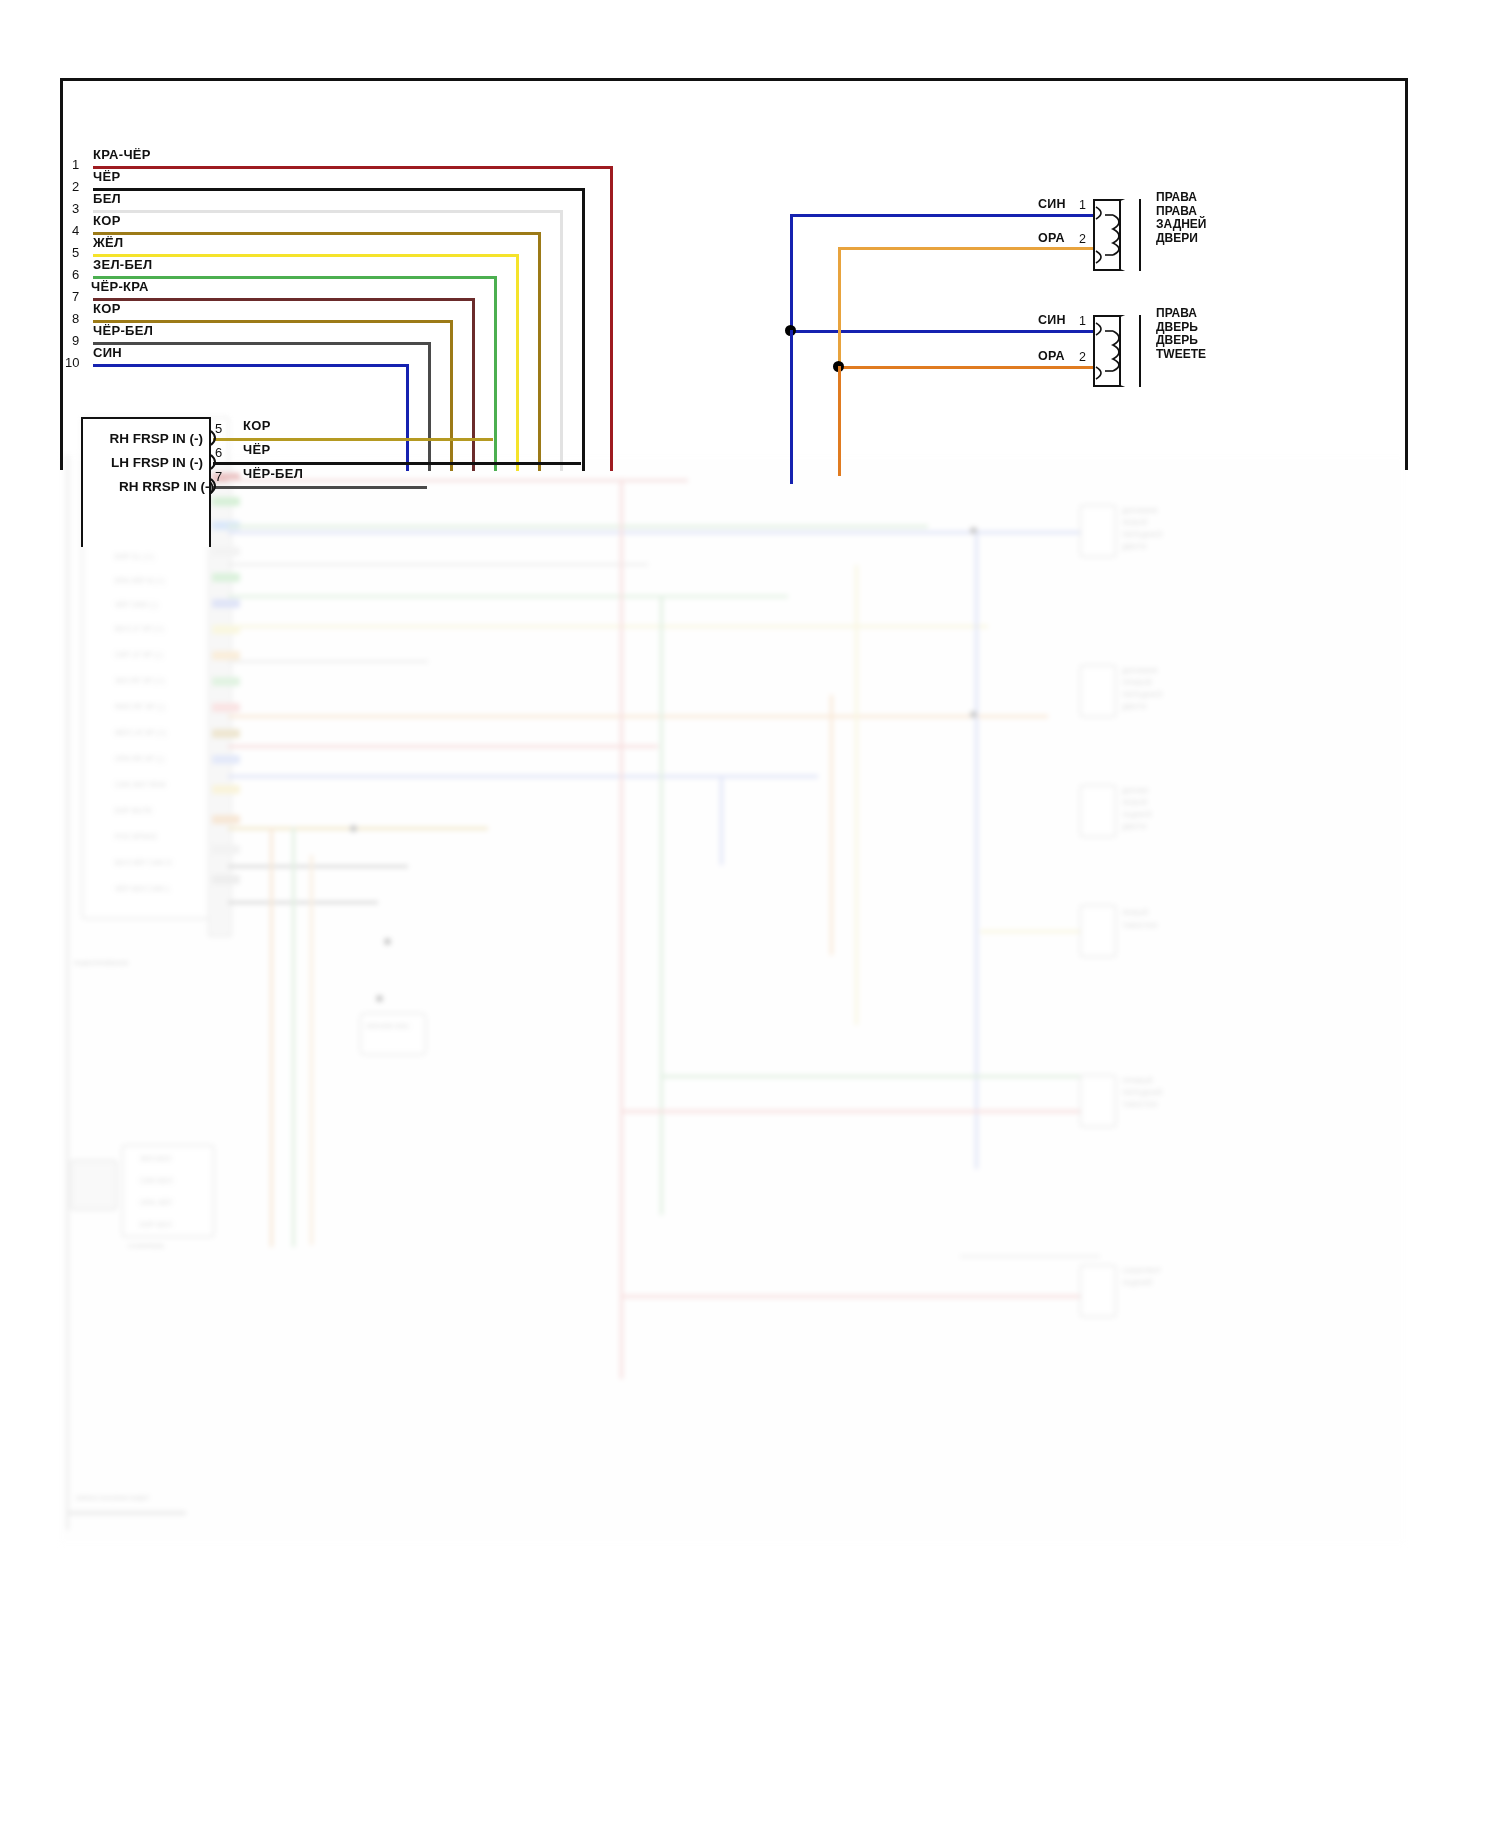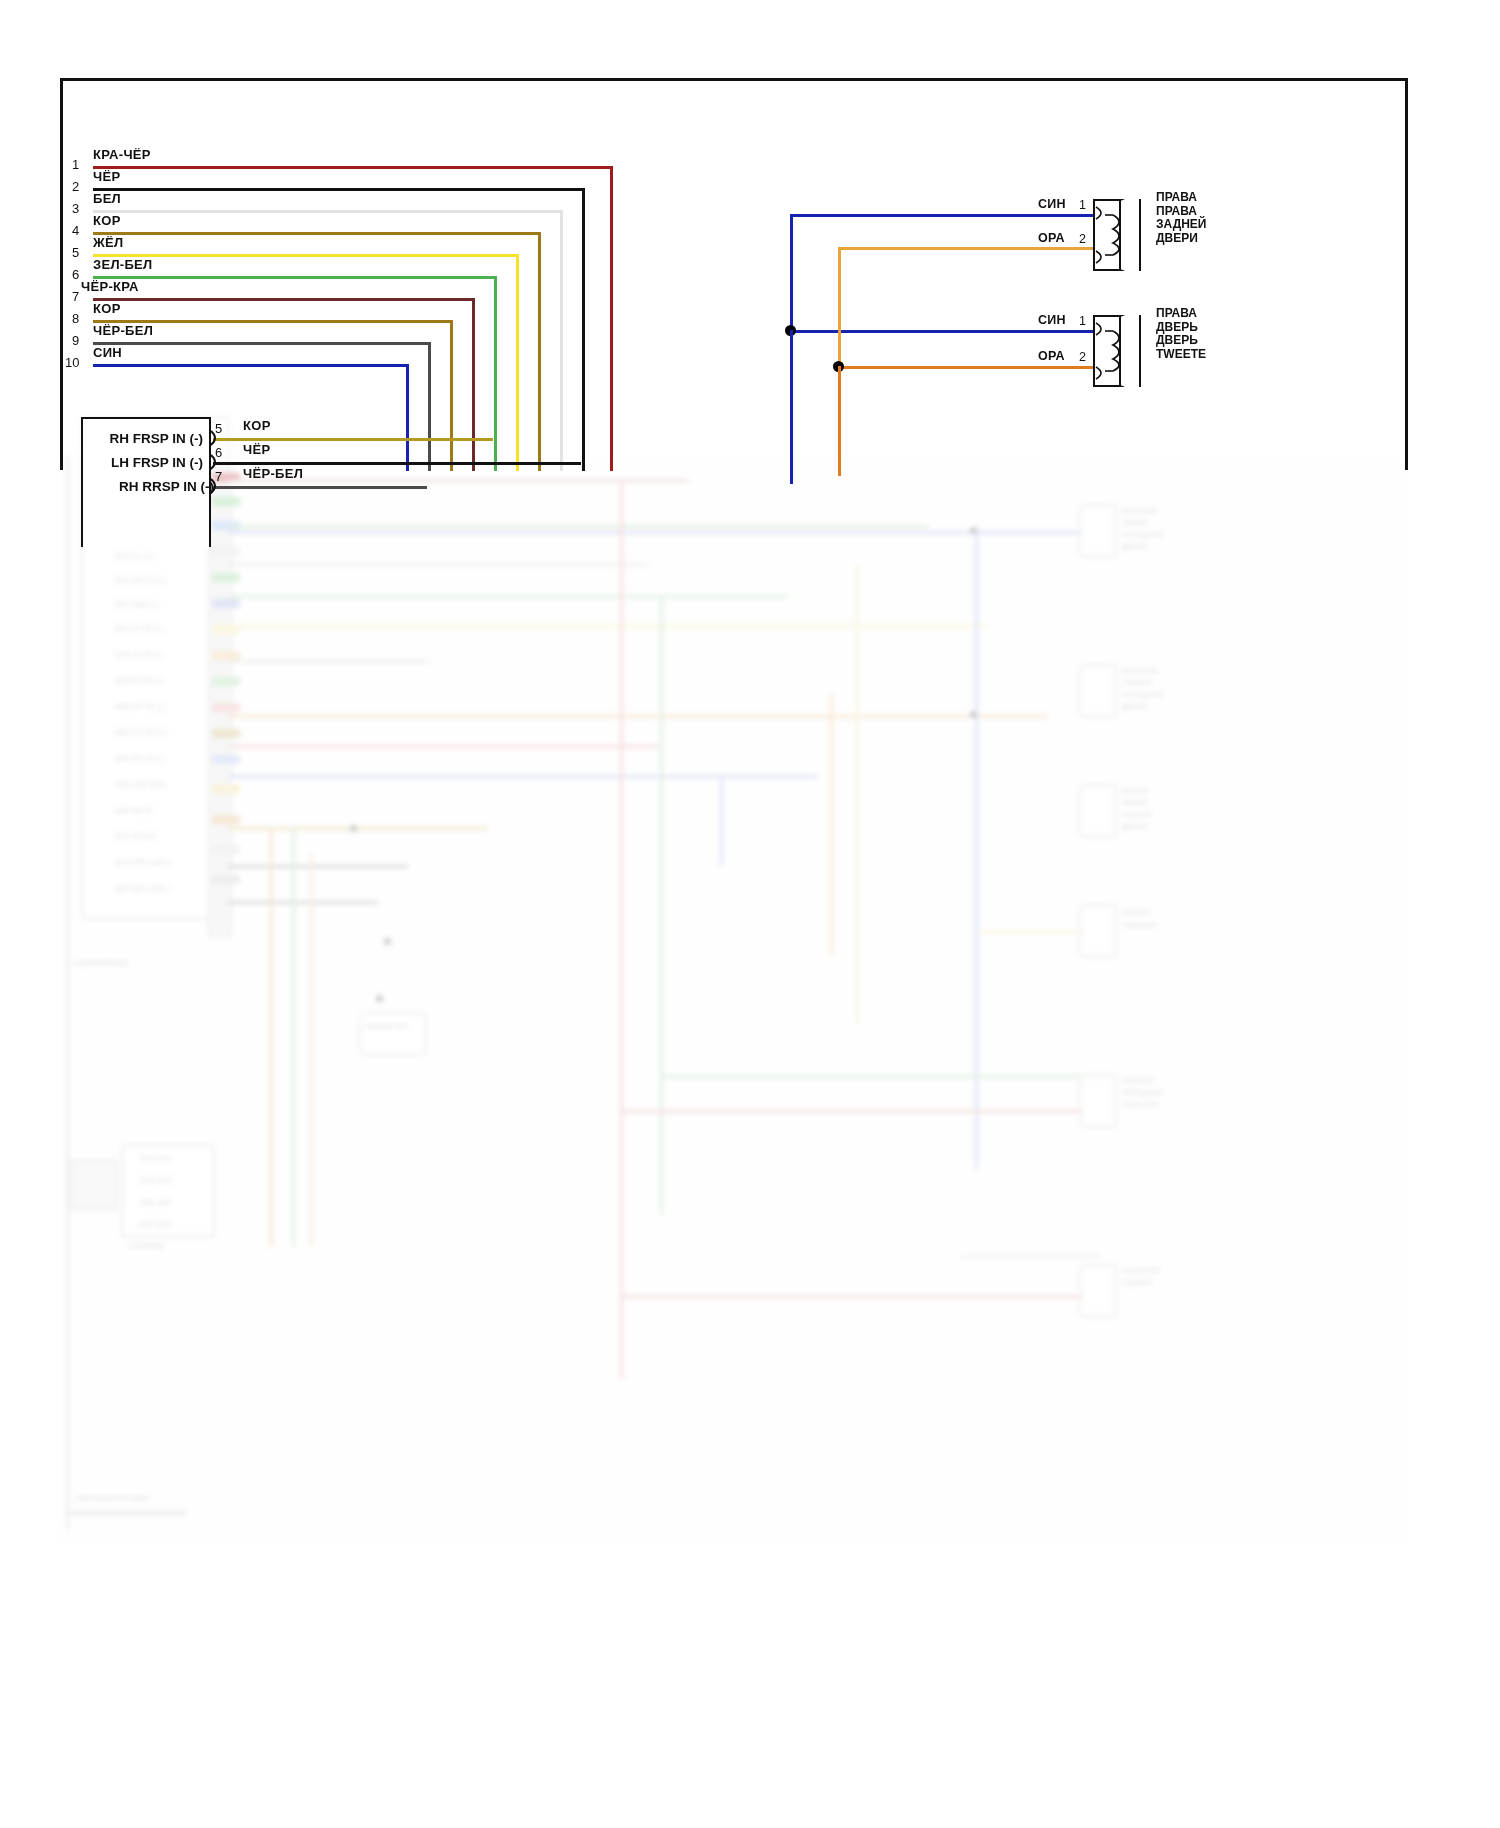--- a/index.html
+++ b/index.html
@@ -213,21 +213,21 @@
     <div class="wlabel" style="left:30px;top:154px;">ЖЁЛ</div>
     <div class="wh" style="left:30px;top:173px;width:426px;background:#f5e32a;"></div>
     <div class="wv" style="left:453px;top:173px;height:217px;background:#f5e32a;"></div>
 
     <div class="pinnum" style="left:9px;top:186px;">6</div>
     <div class="wlabel" style="left:30px;top:176px;">ЗЕЛ-БЕЛ</div>
     <div class="wh" style="left:30px;top:195px;width:404px;background:#4caf50;"></div>
     <div class="wv" style="left:431px;top:195px;height:195px;background:#4caf50;"></div>
 
     <div class="pinnum" style="left:9px;top:208px;">7</div>
-    <div class="wlabel" style="left:18px;top:198px;">ЧЁР-КРА</div>
+    <div class="wlabel" style="left:28px;top:198px;">ЧЁР-КРА</div>
     <div class="wh" style="left:30px;top:217px;width:382px;background:#6b2b2b;"></div>
     <div class="wv" style="left:409px;top:217px;height:173px;background:#6b2b2b;"></div>
 
     <div class="pinnum" style="left:9px;top:230px;">8</div>
     <div class="wlabel" style="left:30px;top:220px;">КОР</div>
     <div class="wh" style="left:30px;top:239px;width:360px;background:#9c7a17;"></div>
     <div class="wv" style="left:387px;top:239px;height:151px;background:#9c7a17;"></div>
 
     <div class="pinnum" style="left:9px;top:252px;">9</div>
     <div class="wlabel" style="left:30px;top:242px;">ЧЁР-БЕЛ</div>

